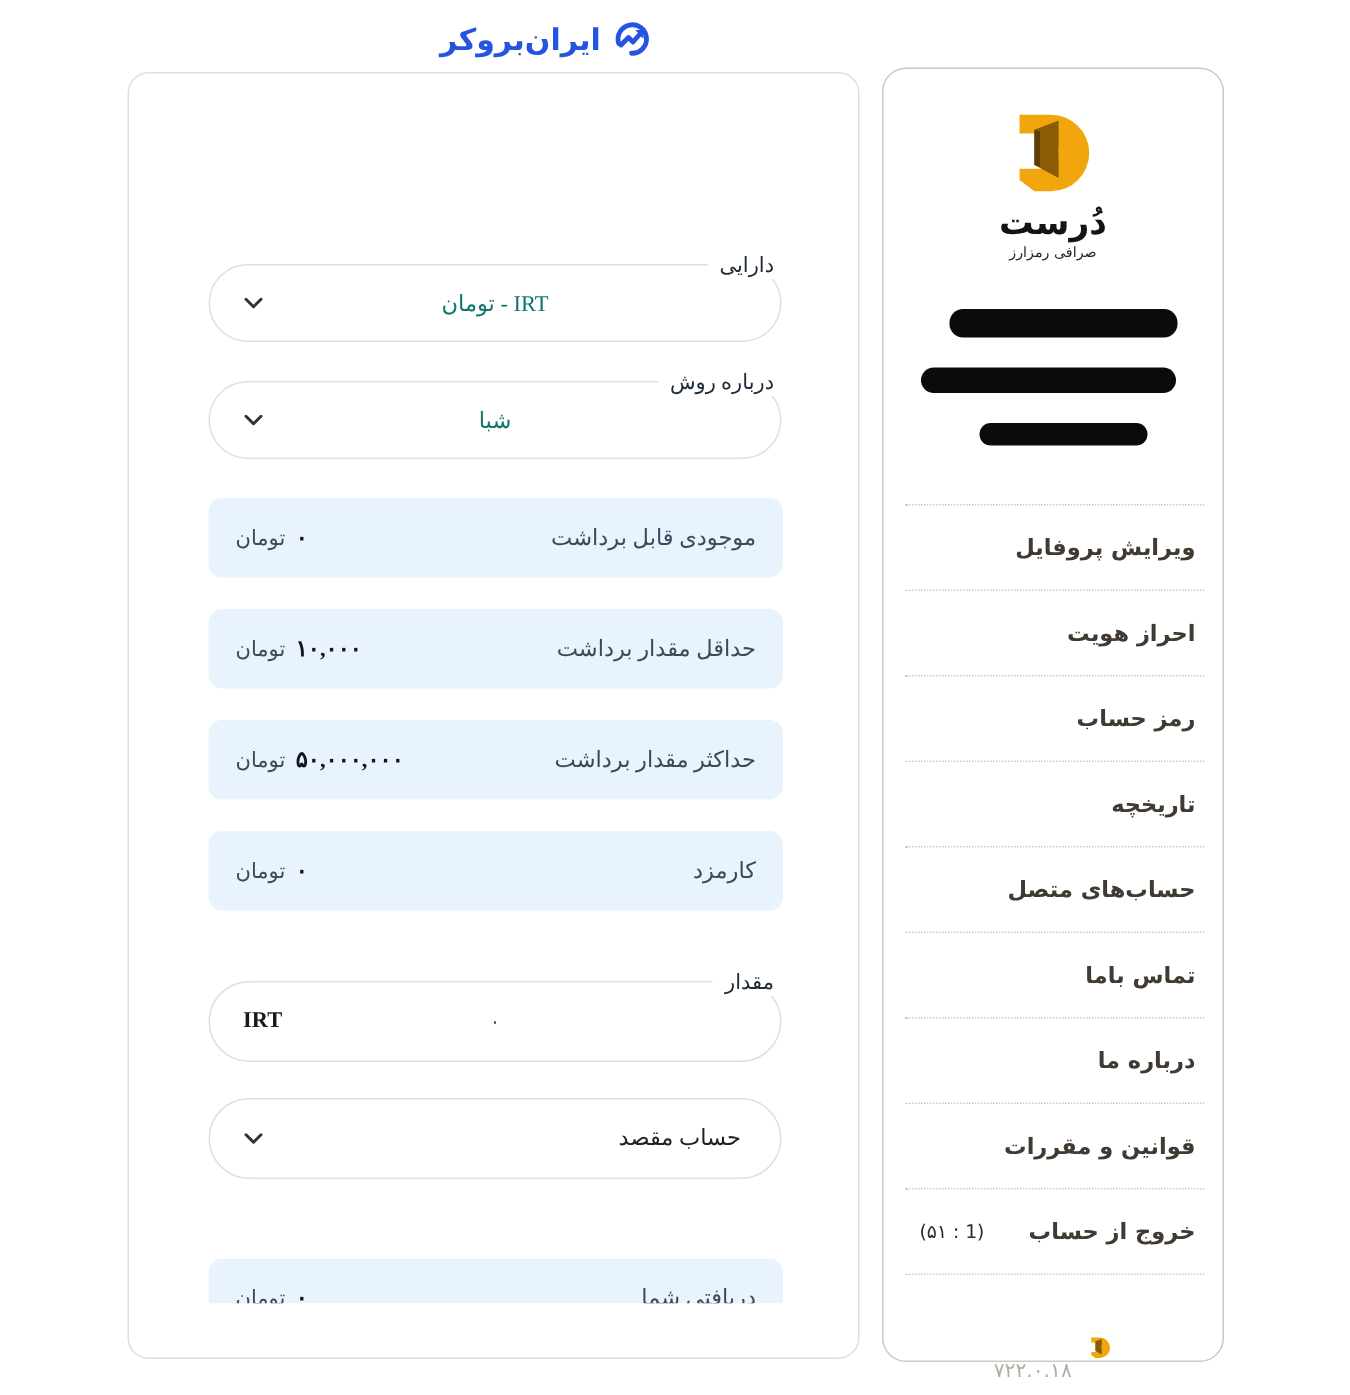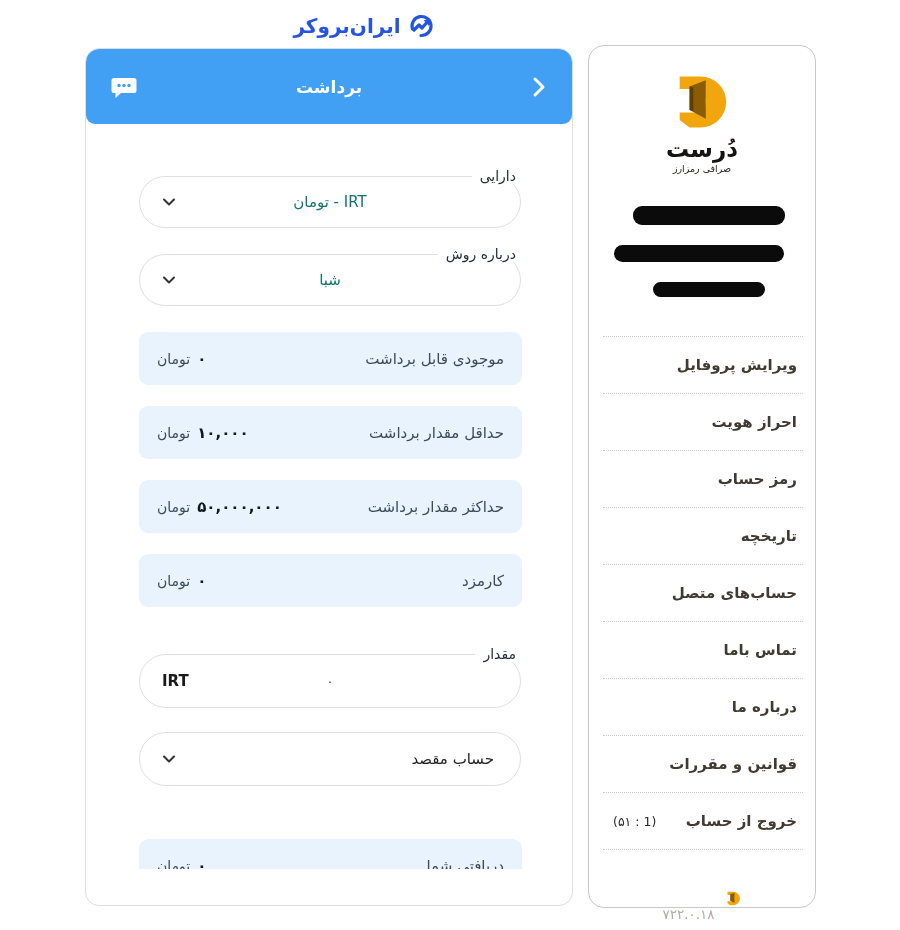--- a/index.html
+++ b/index.html
@@ -12,21 +12,21 @@
     display:flex;align-items:center;justify-content:center;gap:6px;}
   .top-brand .brand-text{font-size:20px;font-weight:bold;color:#2554e0;direction:rtl;}
   
   .card{position:absolute;left:85px;top:48px;width:488px;height:858px;
     background:#fff;border:1px solid #dedede;border-radius:14px;box-sizing:border-box;overflow:hidden;}
   .card-header{position:absolute;left:0;top:0;width:100%;height:75px;background:#41a0f4;
     border-radius:13px 13px 9px 9px;display:flex;align-items:center;justify-content:center;}
   .card-header .title{color:#fff;font-size:17px;font-weight:bold;}
   .hdr-chat{position:absolute;left:24px;top:24px;width:28px;height:28px;cursor:pointer;}
   .hdr-back{position:absolute;right:22px;top:26px;width:24px;height:24px;cursor:pointer;}
-  .card-viewport{position:absolute;left:0;top:75px;width:100%;height:745px;overflow:hidden;}
+  .card-viewport{position:absolute;left:0;top:75px;width:100%;height:745px;overflow:hidden;font-family:Liberation Serif, serif;}
   
   .pill{position:absolute;left:53px;width:382px;border:1.5px solid #dcdfe4;border-radius:27px;
     background:#fff;box-sizing:border-box;}
   .pill .chev{position:absolute;left:20px;top:50%;transform:translateY(-50%);width:18px;height:18px;}
   .pill .center-val{position:absolute;left:0;top:0;width:100%;height:100%;
     display:flex;align-items:center;justify-content:center;font-size:15px;color:#0f766e;direction:rtl;}
   .field-label{position:absolute;background:#fff;padding:0 8px;font-size:14px;color:#1f2a37;
     direction:rtl;z-index:3;}
   
   .info-row{position:absolute;left:53px;width:383px;height:53px;background:#e8f3fd;border-radius:9px;
@@ -71,36 +71,20 @@
     <svg width="28" height="28" viewBox="0 0 28 28">
       <path d="M5.5 17 A 9.5 9.5 0 1 1 14 23.5" fill="none" stroke="#2554e0" stroke-width="3.2" stroke-linecap="round"></path>
       <polyline points="7,18 12,13 15,16 22,8" fill="none" stroke="#2554e0" stroke-width="3.2" stroke-linecap="round" stroke-linejoin="round"></polyline>
       <polygon points="22,8 22,14 16.5,8" fill="#2554e0"></polygon>
     </svg>
   </span>
 </div>
 
 <div class="card">
 
-  <div class="card-header">
-    <span class="hdr-chat">
-      <svg width="28" height="28" viewBox="0 0 28 28">
-        <path d="M4 5 h20 a2.5 2.5 0 0 1 2.5 2.5 v10 a2.5 2.5 0 0 1 -2.5 2.5 h-13 l-5.5 5 v-5 h-1.5 a2.5 2.5 0 0 1 -2.5 -2.5 v-10 A2.5 2.5 0 0 1 4 5 Z" fill="#ffffff"></path>
-        <circle cx="9" cy="12.5" r="1.7" fill="#41a0f4"></circle>
-        <circle cx="14" cy="12.5" r="1.7" fill="#41a0f4"></circle>
-        <circle cx="19" cy="12.5" r="1.7" fill="#41a0f4"></circle>
-      </svg>
-    </span>
-    <span class="title">برداشت</span>
-    <span class="hdr-back">
-      <svg width="24" height="24" viewBox="0 0 24 24">
-        <polyline points="9,4 17,12 9,20" fill="none" stroke="#ffffff" stroke-width="3" stroke-linecap="round" stroke-linejoin="round"></polyline>
-      </svg>
-    </span>
-  </div>
 
   <div class="card-viewport">
 
     <span class="field-label" style="right:48px;top:44px;">دارایی</span>
     <div class="pill" style="top:52px;height:52px;">
       <span class="center-val">IRT - تومان</span>
       <span class="chev">
         <svg width="18" height="18" viewBox="0 0 18 18">
             <polyline points="4,6.5 9,11.5 14,6.5" fill="none" stroke="#333" stroke-width="2" stroke-linecap="round" stroke-linejoin="round"></polyline>
           </svg>

